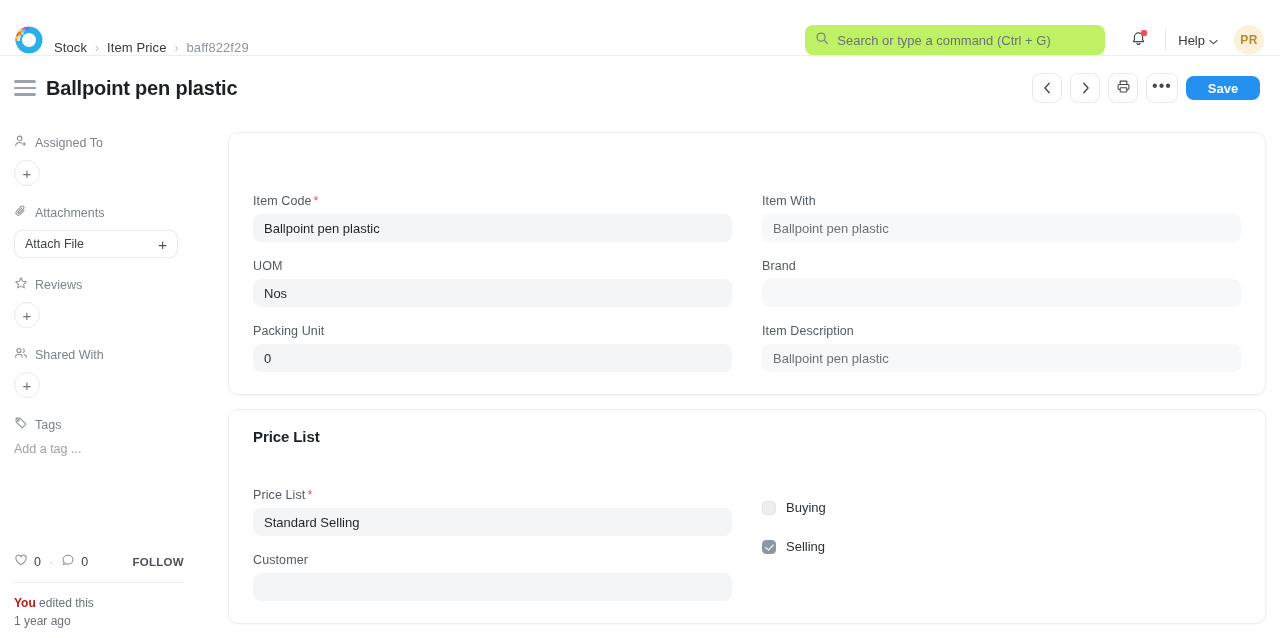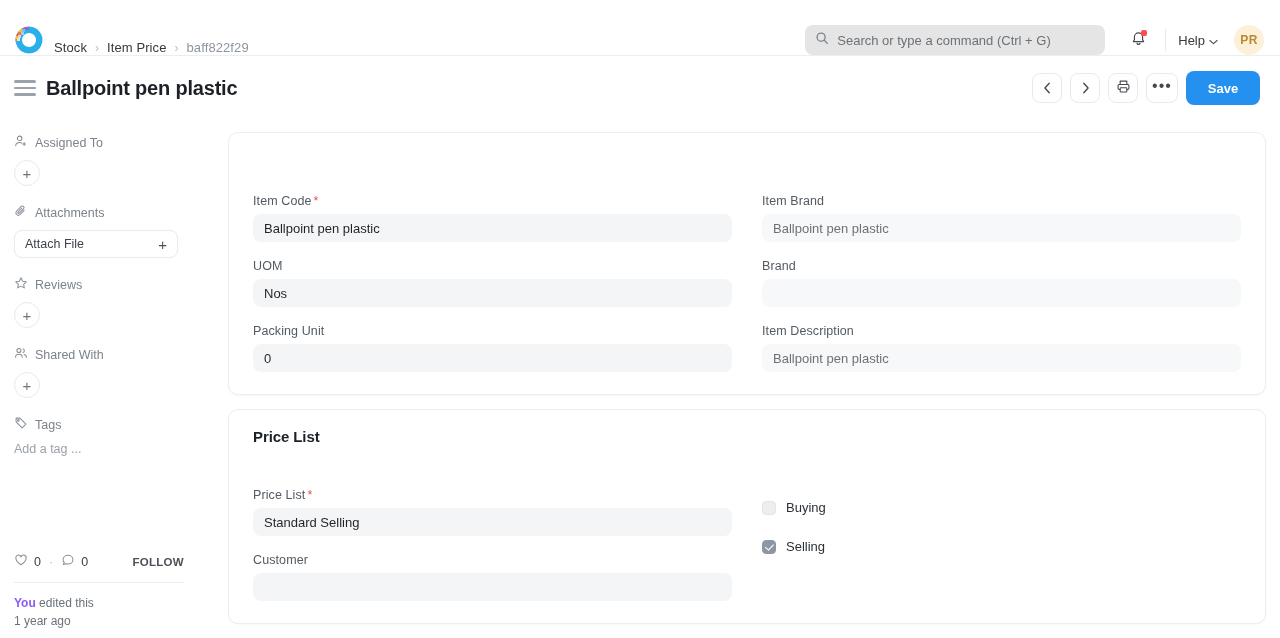--- a/index.html
+++ b/index.html
@@ -48,21 +48,21 @@
 
   .nav-right {
     margin-left: auto;
     display: flex;
     align-items: center;
     gap: 0;
   }
   .searchbox {
     width: 300px;
     height: 30px;
-    background: #e5e5e5;
+    background: #bef264;
     border-radius: 8px;
     display: flex;
     align-items: center;
     padding: 0 10px;
     gap: 8px;
     margin-right: 18px;
   }
   .searchbox .ph {
     font-size: 13px;
     color: #6b7278;
@@ -132,21 +132,21 @@
     width: 30px; height: 30px;
     border: 1px solid #e7eaec;
     background: #ffffff;
     border-radius: 8px;
     display: flex; align-items: center; justify-content: center;
     cursor: pointer;
     color: #45494e;
   }
   .icon-btn.wide { width: 32px; }
   .btn-primary {
-    height: 34px;
+    height: 24px;
     min-width: 74px;
     padding: 0 16px;
     background: #2490ef;
     color: #ffffff;
     font-size: 13px;
     font-weight: 600;
     border: none;
     border-radius: 8px;
     cursor: pointer;
     font-family: "Liberation Sans", sans-serif;
@@ -231,21 +231,21 @@
     color: #4b5157;
     cursor: pointer;
   }
   .side-hr { height: 1px; background: #ecedef; }
   .edited {
     font-size: 12px;
     color: #6b7278;
     padding: 11px 0 8px;
     line-height: 1.5;
   }
-  .edited b { color: #8b5cf6; font-weight: 700; }
+  .edited b { color: #b91c1c; font-weight: 700; }
 
   
   .main {
     flex: 1;
     padding: 12px 14px 0 28px;
     overflow: hidden;
     background: #ffffff;
   }
   .card {
     background: #ffffff;
@@ -561,21 +561,21 @@
           </div>
 
           <div class="field">
             <label class="flabel">Packing Unit</label>
             <div class="fctl">0</div>
           </div>
         </div>
 
         <div class="col-right">
           <div class="field">
-            <label class="flabel">Item Brand</label>
+            <label class="flabel">Item With</label>
             <div class="fctl readonly">Ballpoint pen plastic</div>
           </div>
 
           <div class="field">
             <label class="flabel">Brand</label>
             <div class="fctl readonly"></div>
           </div>
 
           <div class="field">
             <label class="flabel">Item Description</label>

